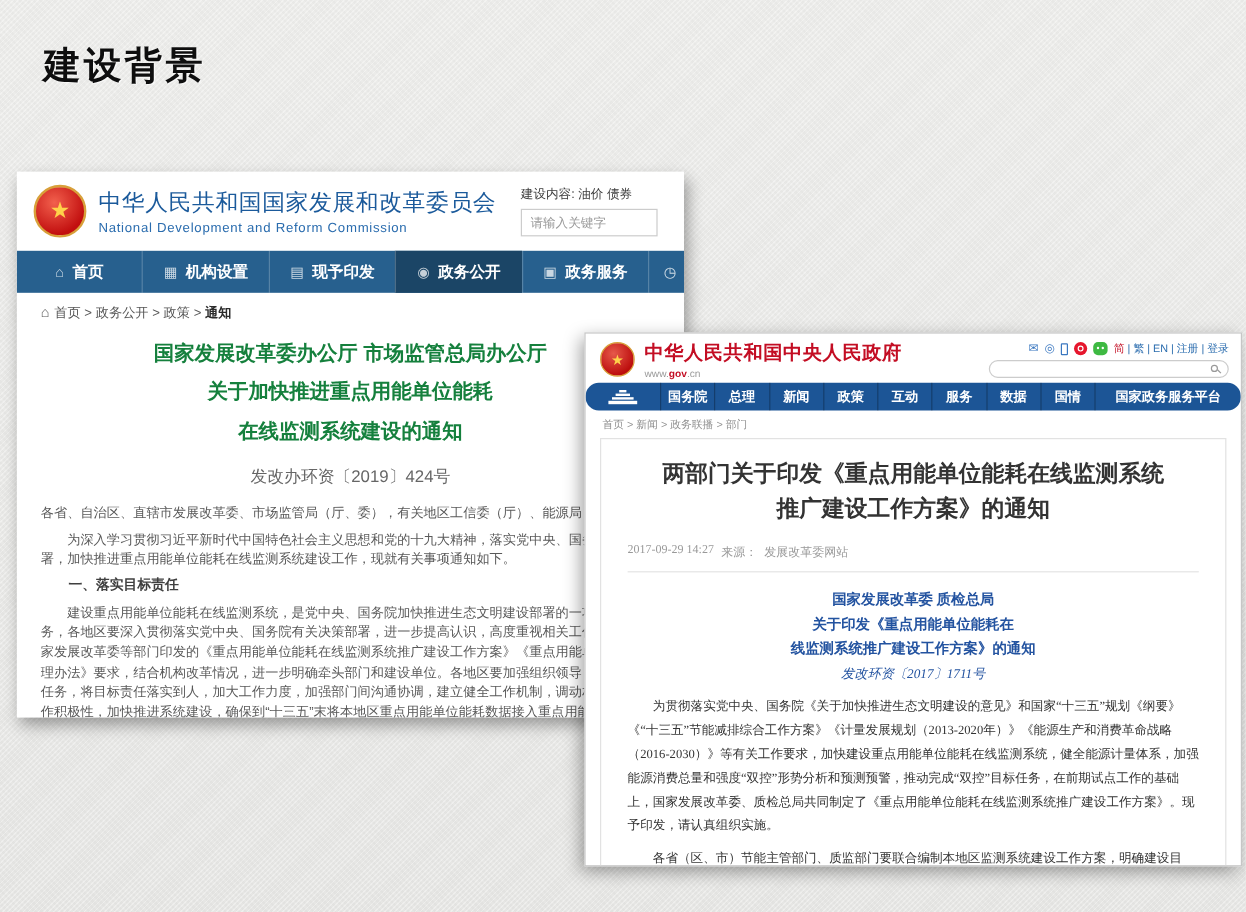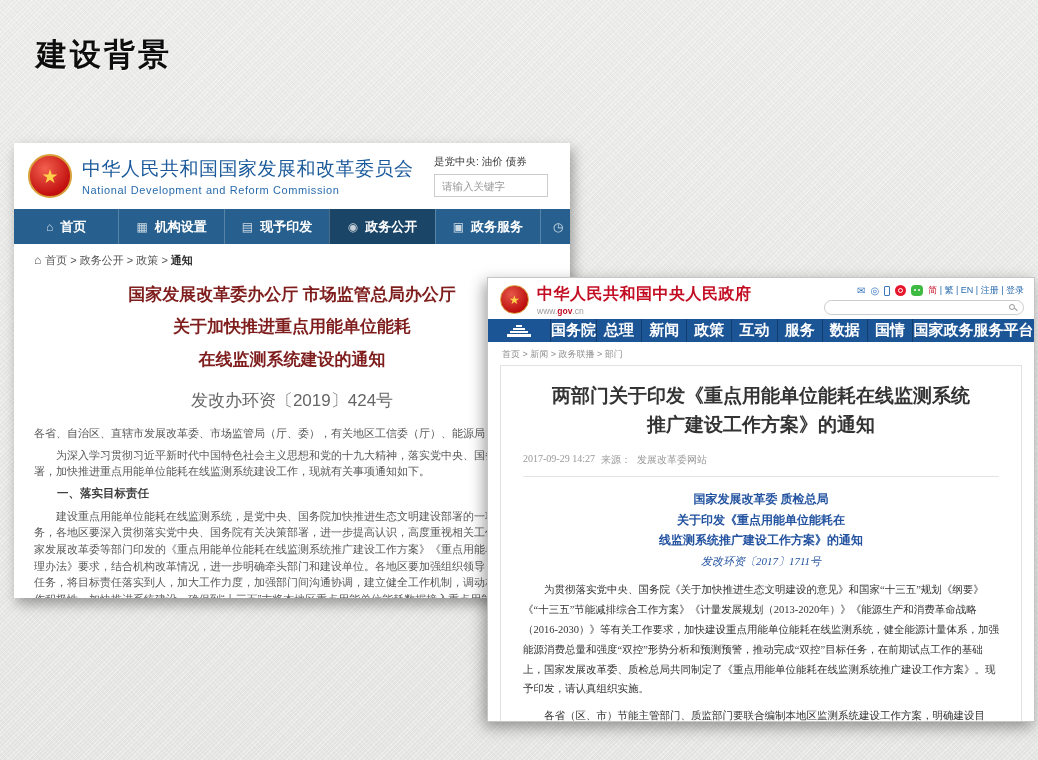--- a/index.html
+++ b/index.html
@@ -43,23 +43,23 @@
   .nitem { flex:1; display:flex; align-items:center; justify-content:center; gap:7px;
     border-left:1px solid rgba(255,255,255,0.22); cursor:pointer; white-space:nowrap; }
   .nitem:first-child { border-left:none; }
   .nitem.active { background:#1b4566; }
   .nicon { font-weight:normal; opacity:0.75; font-size:12px; }
   .nlast { flex:0 0 30px; overflow:hidden; justify-content:flex-start; padding-left:12px; }
   .ndrc-content { padding:9px 20px 0; }
   .crumb { font-size:11px; color:#555; }
   .crumb b { color:#2b2b2b; }
   .crumb-home { margin-right:4px; font-size:12px; color:#555; }
-  .ndrc-doc-title { text-align:center; color:#7f1d1d; font-weight:bold;
+  .ndrc-doc-title { text-align:center; color:#15803d; font-weight:bold;
     font-size:17px; line-height:1.9; margin-top:11px; }
-  .ndrc-docnum { text-align:center; color:#666; font-size:17px; margin-top:13px; }
+  .ndrc-docnum { text-align:center; color:#666; font-size:14px; margin-top:13px; }
   .ndrc-body { margin-top:13px; font-size:11px; color:#595959; line-height:1.52; }
   .ndrc-body p { margin:0 0 5px; }
   .indent { text-indent:2em; }
   .ndrc-h { font-weight:bold; color:#3f3f3f; text-indent:2em; margin:3px 0 5px; font-size:11.5px; }
 
   
   .gov { left:487px; top:277px; width:548px; height:445px; z-index:5;
     border:1px solid #c6c6c6; box-shadow:-3px 5px 14px rgba(0,0,0,0.38); overflow:hidden; }
   .gov-header { height:41px; display:flex; align-items:center; padding:2px 10px 0 12px; }
   .gov-emblem { width:29px; height:29px; flex:0 0 29px; border-radius:50%;
@@ -86,21 +86,21 @@
     background:#fff; border-radius:50%; box-shadow:4px 0 0 #fff; }
   .gov-lang { font-size:9px; color:#2a6cae; cursor:pointer; white-space:nowrap; }
   .gov-lang .red { color:#c30d23; }
   .gov-search { width:200px; height:15px; border:1px solid #ccc; border-radius:8px;
     position:relative; background:#fff; cursor:text; }
   .icon-mag { position:absolute; right:8px; top:3px; width:6px; height:6px;
     border:1px solid #999; border-radius:50%; }
   .icon-mag::after { content:""; position:absolute; width:4px; height:1px; background:#999;
     transform:rotate(45deg); right:-4px; bottom:-1px; }
   .gov-nav { height:23px; background:#1c5596; display:flex; align-items:stretch;
-    color:#fff; font-size:15px; font-weight:bold; }
+    color:#fff; font-size:11px; font-weight:bold;border-radius:11px; }
   .gcell { display:flex; align-items:center; justify-content:center; flex:1;
     border-left:1px solid rgba(0,0,0,0.28); cursor:pointer; white-space:nowrap; }
   .gate { flex:0 0 62px; border-left:none; }
   .gwide { flex:0 0 122px; }
   .gov-crumb { font-size:9px; color:#8f8f8f; padding:6px 14px 4px; }
   .gov-article { margin:0 12px; border:1px solid #e2e2e2; padding:15px 22px 8px; height:420px; }
   .gov-title { font-size:19px; font-weight:bold; color:#333; text-align:center;
     line-height:1.55; padding:0 26px; }
   .gov-meta { display:flex; justify-content:space-between; align-items:center; margin-top:13px;
     font-family:"Liberation Serif", serif; font-size:10px; color:#999; }
@@ -138,21 +138,21 @@
 <div class="window ndrc">
   <div class="ndrc-header">
     <div class="emblem">
       <span class="star">★</span>
     </div>
     <div class="ndrc-titles">
       <div class="ndrc-cn">中华人民共和国国家发展和改革委员会</div>
       <div class="ndrc-en">National Development and Reform Commission</div>
     </div>
     <div class="ndrc-right">
-      <div class="hot">是党中央: 油价  债券</div>
+      <div class="hot">建设内容: 油价  债券</div>
       <input class="ndrc-search" type="text" placeholder="请输入关键字" style="">
     </div>
   </div>
   <div class="ndrc-nav">
     <div class="nitem">
       <span class="nicon">⌂</span>
       <span>首页</span>
     </div>
     <div class="nitem">
       <span class="nicon">▦</span>

